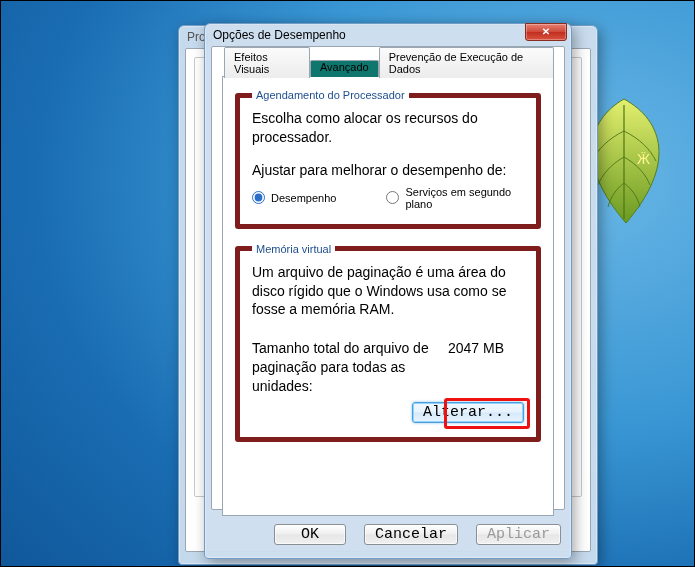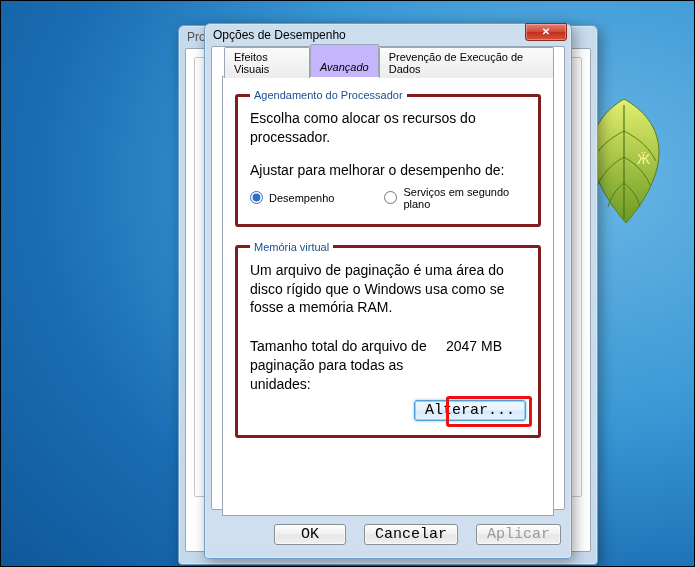--- a/index.html
+++ b/index.html
@@ -64,33 +64,33 @@
     border: 1px solid #9aa7b2;
     border-bottom: none;
     background: linear-gradient(#fbfbfb, #ececec);
     padding: 3px 9px 3px 9px;
     font-size: 11px;
     margin-right: 0px;
     position: relative; top: 1px;
     border-radius: 2px 2px 0 0;
   }
   .tab.active {
-    background: #c4b5fd;
-    padding-top: 16px; padding-bottom: 4px;
-    top: 0; z-index: 2; font-style: italic;
+    background: #0f766e;
+    padding-top: 0; padding-bottom: 4px;
+    top: 0; z-index: 2;
   }
   .tab-page {
     border: 1px solid #9aa7b2;
     background: #fff;
     padding: 12px 12px 12px 12px;
     height: 440px;
   }
 
   fieldset.groupbox {
-    border: 3px solid #7f1d1d;
+    border: 5px solid #7f1d1d;
     border-radius: 3px;
     padding: 8px 12px 14px 12px;
     margin: 0 0 14px 0;
   }
   fieldset.groupbox legend {
     padding: 0 4px; color: #1d4e8f; font-size: 11px;
   }
   .body-text { color: #000; font-size: 14px; line-height: 1.35; }
   .spacer { height: 14px; }
 

